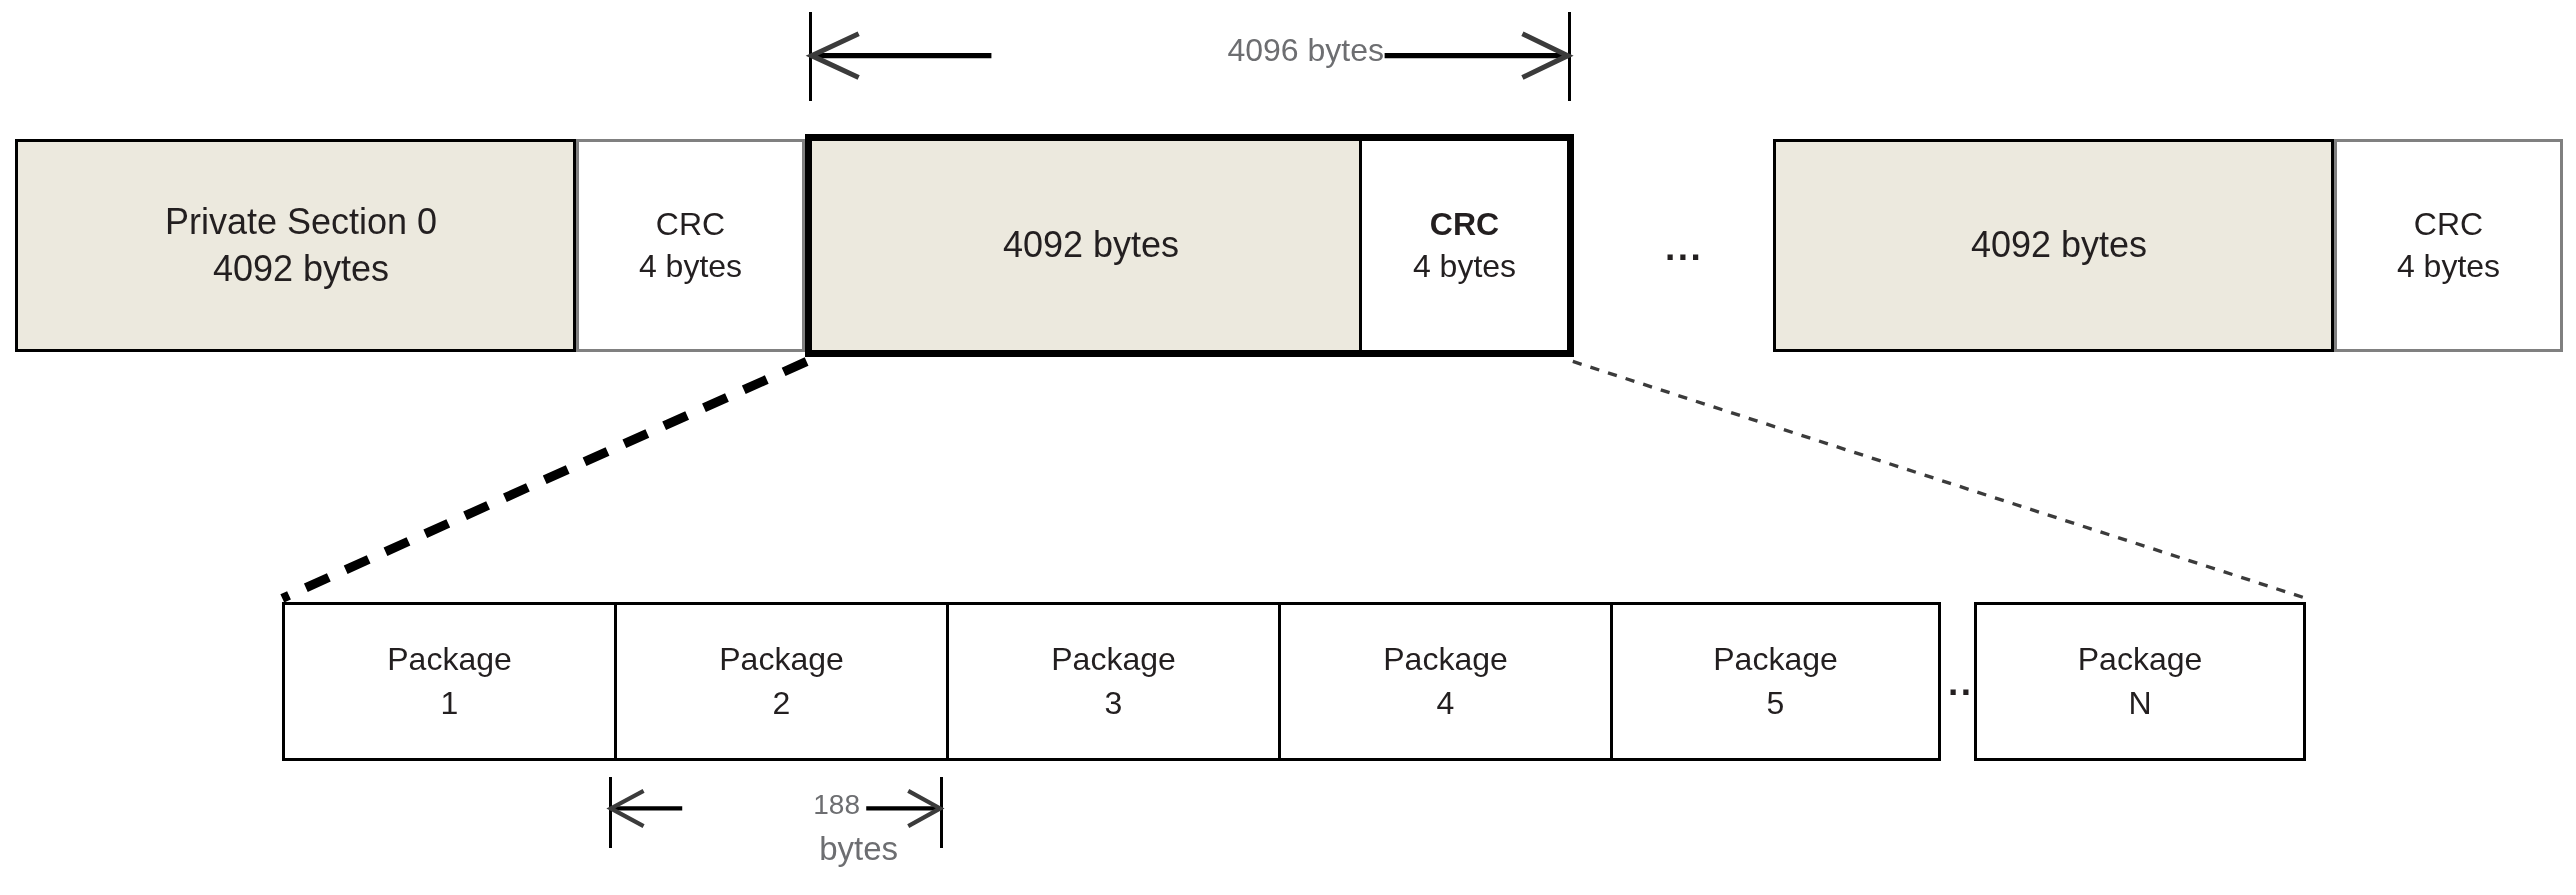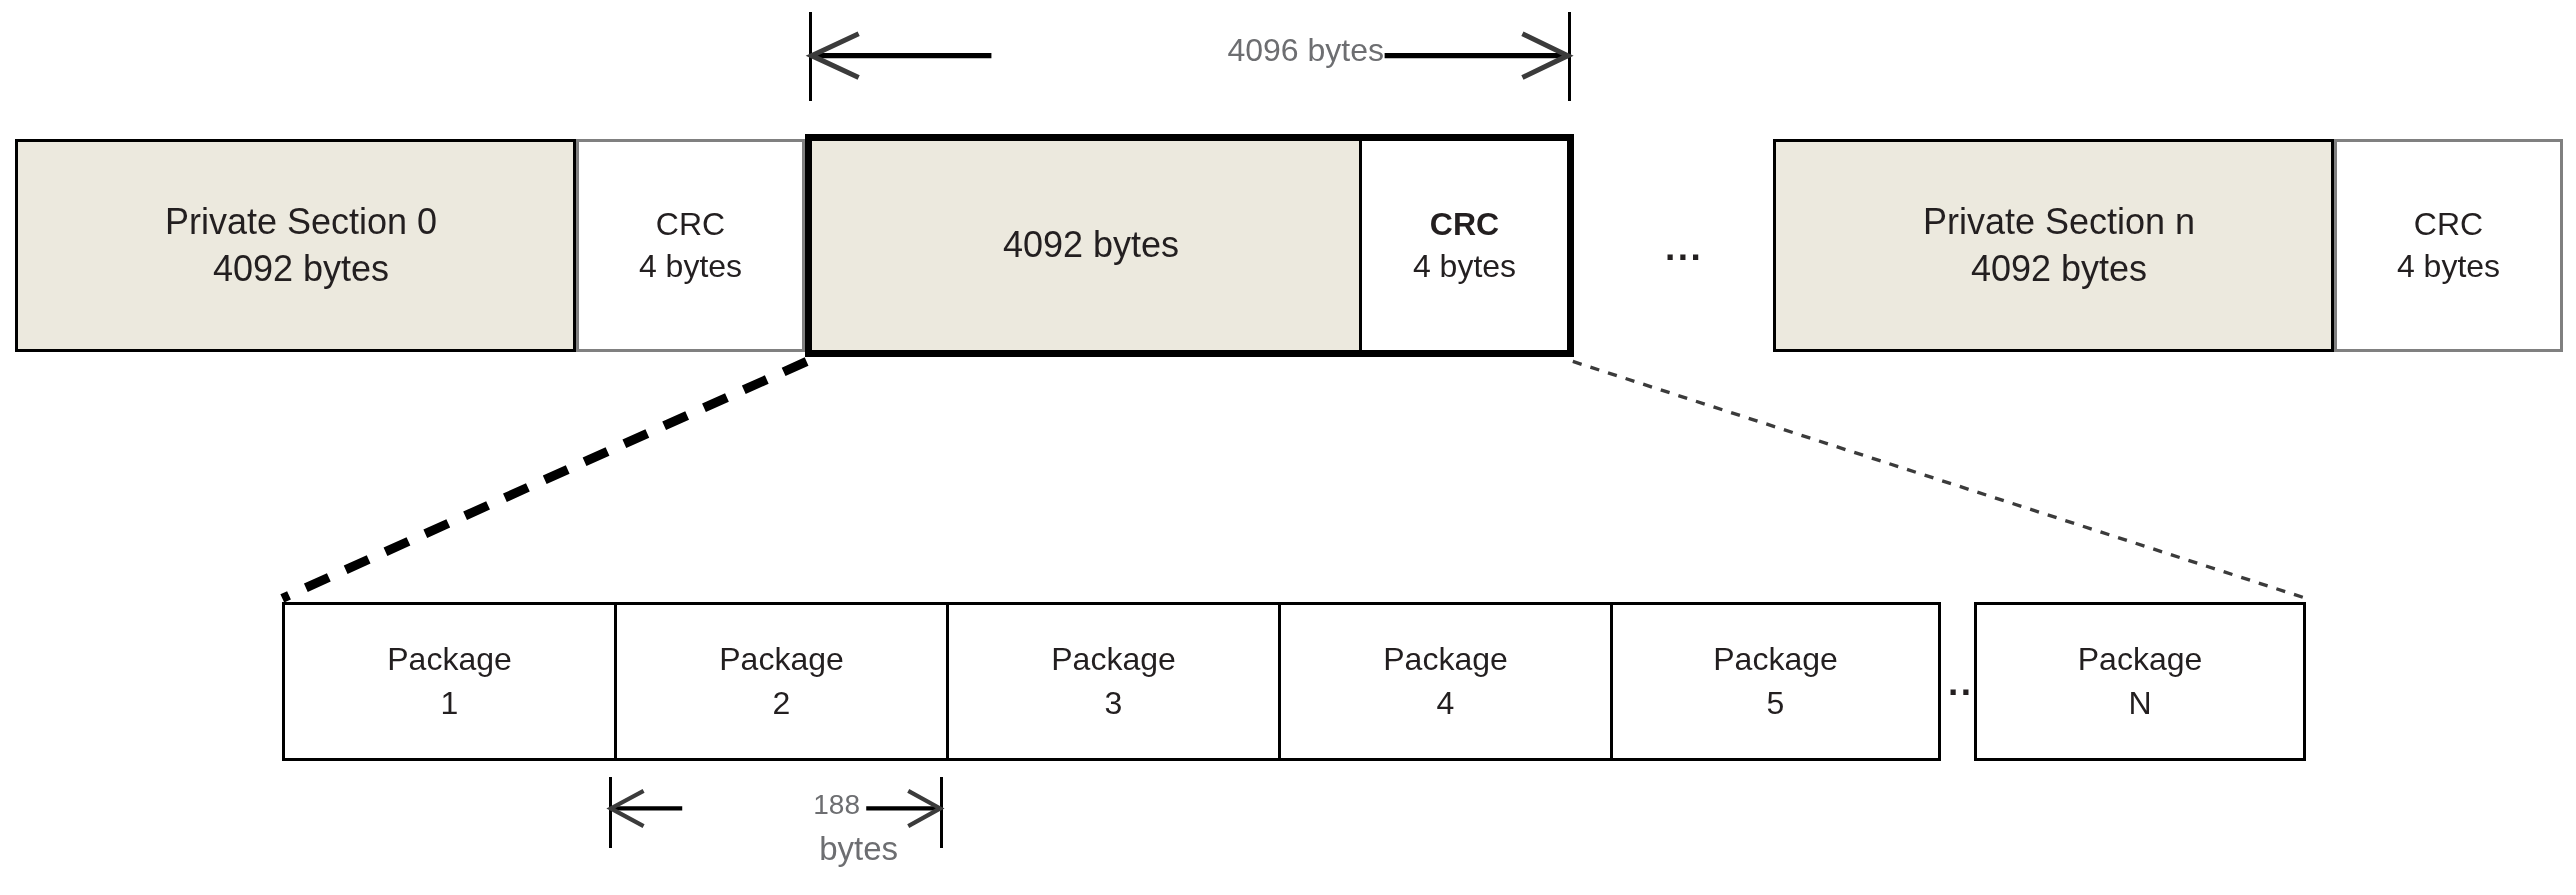--- a/index.html
+++ b/index.html
@@ -152,21 +152,20 @@
     </div>
     <div class="crc-box" style="flex:1 1 auto; height:100%;">
       <div class="crc-bold">CRC</div>
       <div>4 bytes</div>
     </div>
   </div>
 
   <div class="ellipsis" style="left:1665px; top:229px;">...</div>
 
   <div class="abs sec-box" style="left:1773px; top:139px; width:561px; height:213px;">
-    <div>Private Section n</div>
     <div>4092 bytes</div>
   </div>
 
   <div class="abs crc-box" style="left:2334px; top:139px; width:229px; height:213px;">
     <div>CRC</div>
     <div>4 bytes</div>
   </div>
 
   <svg class="overlay" viewBox="0 0 3066 1066" xmlns="http://www.w3.org/2000/svg">
     <line x1="960" y1="430" x2="336" y2="712" stroke="#000000" stroke-width="11" stroke-dasharray="30 22"></line>

